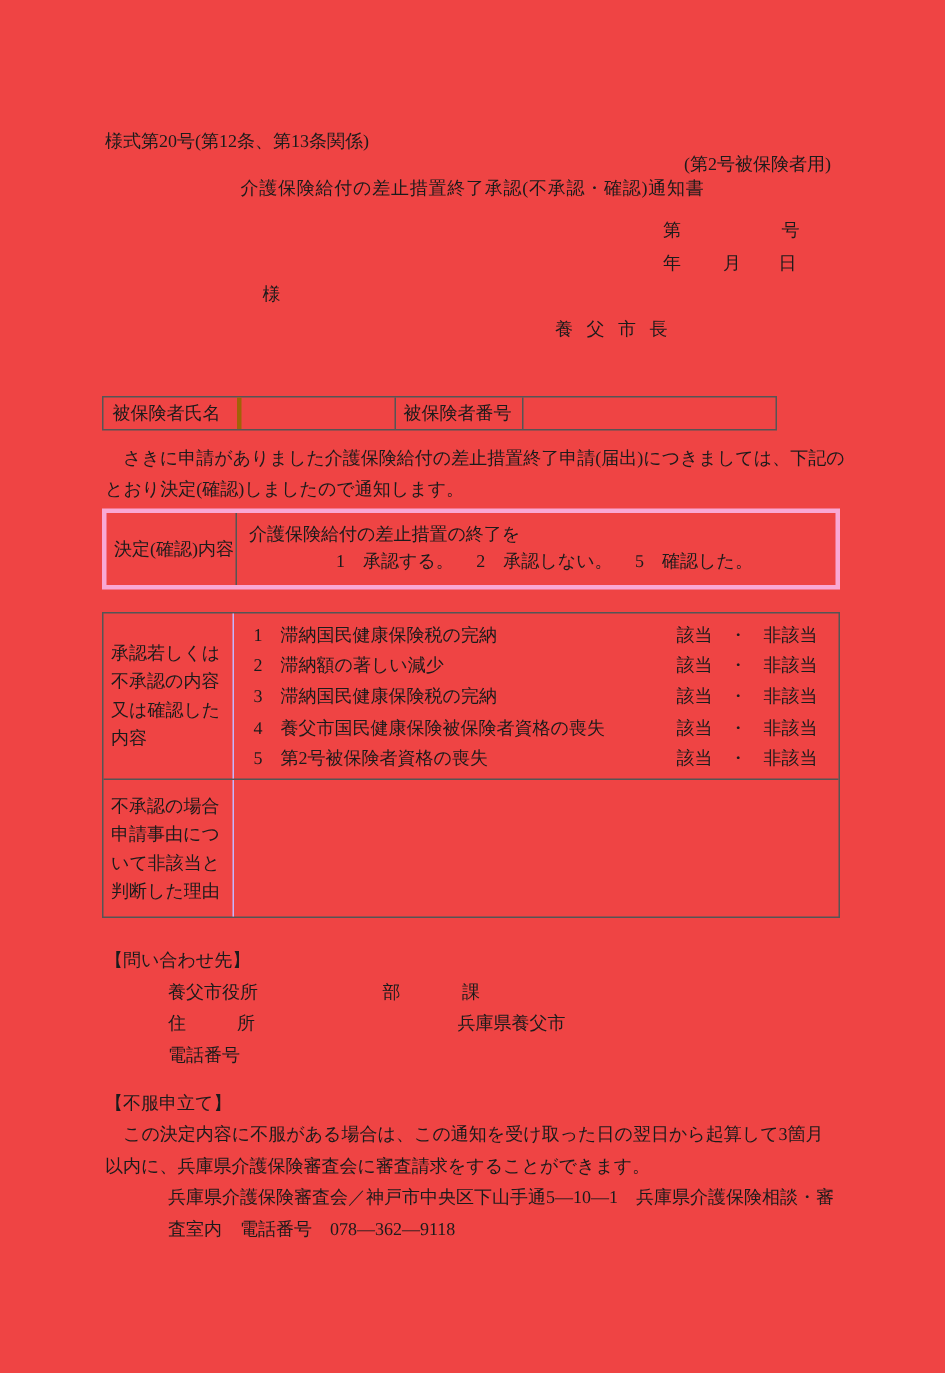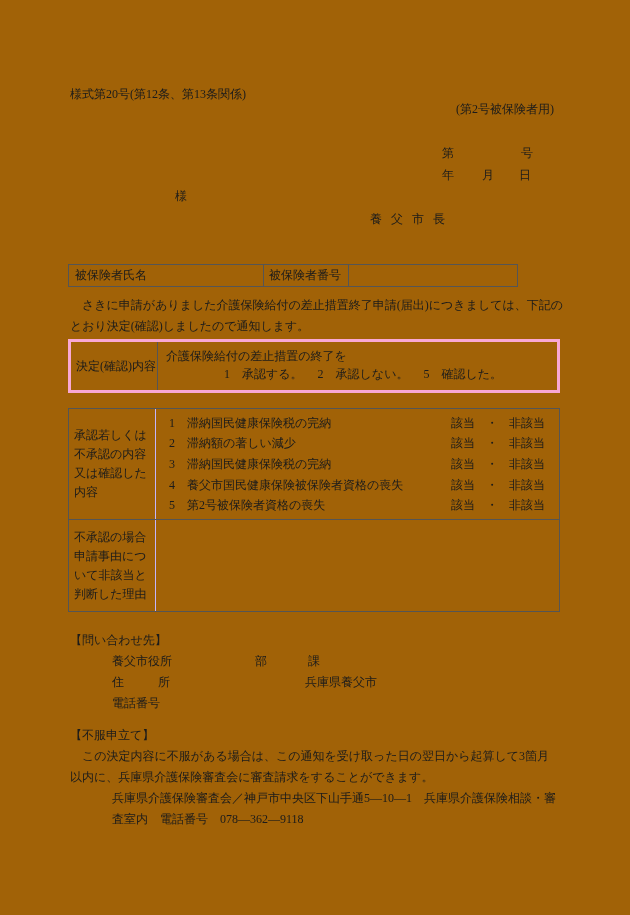--- a/index.html
+++ b/index.html
@@ -1,20 +1,20 @@
 <!DOCTYPE html>
 <html><head>
 <meta charset="utf-8">
 <style>
   html,body{margin:0;padding:0;background:#e8e8e8;}
   .page{
     position:relative;
     width:630px;height:915px;
     margin:0 auto;
-    background:#a16207;
+    background:#ef4444;
     font-family:"Liberation Serif","DejaVu Serif",serif;
     font-size:12px;
     color:#1b1b1b;
     overflow:hidden;
   }
   .abs{position:absolute;white-space:nowrap;}
 
   
   .form-number{left:70px;top:86px;}
   .recipient-type{top:101px;right:76px;}
@@ -23,21 +23,21 @@
   .docno-go{left:521px;top:145px;}
   .date-y{left:442px;top:167px;}
   .date-m{left:482px;top:167px;}
   .date-d{left:519px;top:167px;}
   .addressee{left:175px;top:188px;}
   .issuer{left:370px;top:211px;letter-spacing:9px;}
 
   
   .t1{left:68px;top:264px;width:450px;height:23px;display:flex;border:1px solid #555;box-sizing:border-box;}
   .t1 .cell{box-sizing:border-box;display:flex;align-items:center;}
-  .t1-name-label{width:92px;border-right:6px solid #a16207;padding-left:6px;}
+  .t1-name-label{width:92px;border-right:3px solid #a16207;padding-left:6px;}
   .t1-name-value{width:103px;border-right:1px solid #555;}
   .t1-num-label{width:85px;border-right:1px solid #555;padding-left:5px;}
   .t1-num-box{flex:1;display:flex;}
   .num-cell{flex:1;border-left:1px dotted #8a8a8a;}
   .num-cell:first-child{border-left:none;}
 
   
   .intro{left:70px;top:295px;width:494px;line-height:21px;white-space:normal;}
 
   
@@ -76,20 +76,21 @@
   .appeal-p3{left:112px;top:790px;}
   .appeal-p4{left:112px;top:811px;}
 </style>
 </head>
 <body>
 
 <div class="page">
 
   <div class="abs form-number">様式第20号(第12条、第13条関係)</div>
   <div class="abs recipient-type">(第2号被保険者用)</div>
+  <div class="abs doc-title">介護保険給付の差止措置終了承認(不承認・確認)通知書</div>
 
   <span class="abs docno-dai">第</span>
   <span class="abs docno-go">号</span>
   <span class="abs date-y">年</span>
   <span class="abs date-m">月</span>
   <span class="abs date-d">日</span>
 
   <div class="abs addressee">様</div>
   <div class="abs issuer">養父市長</div>
 

